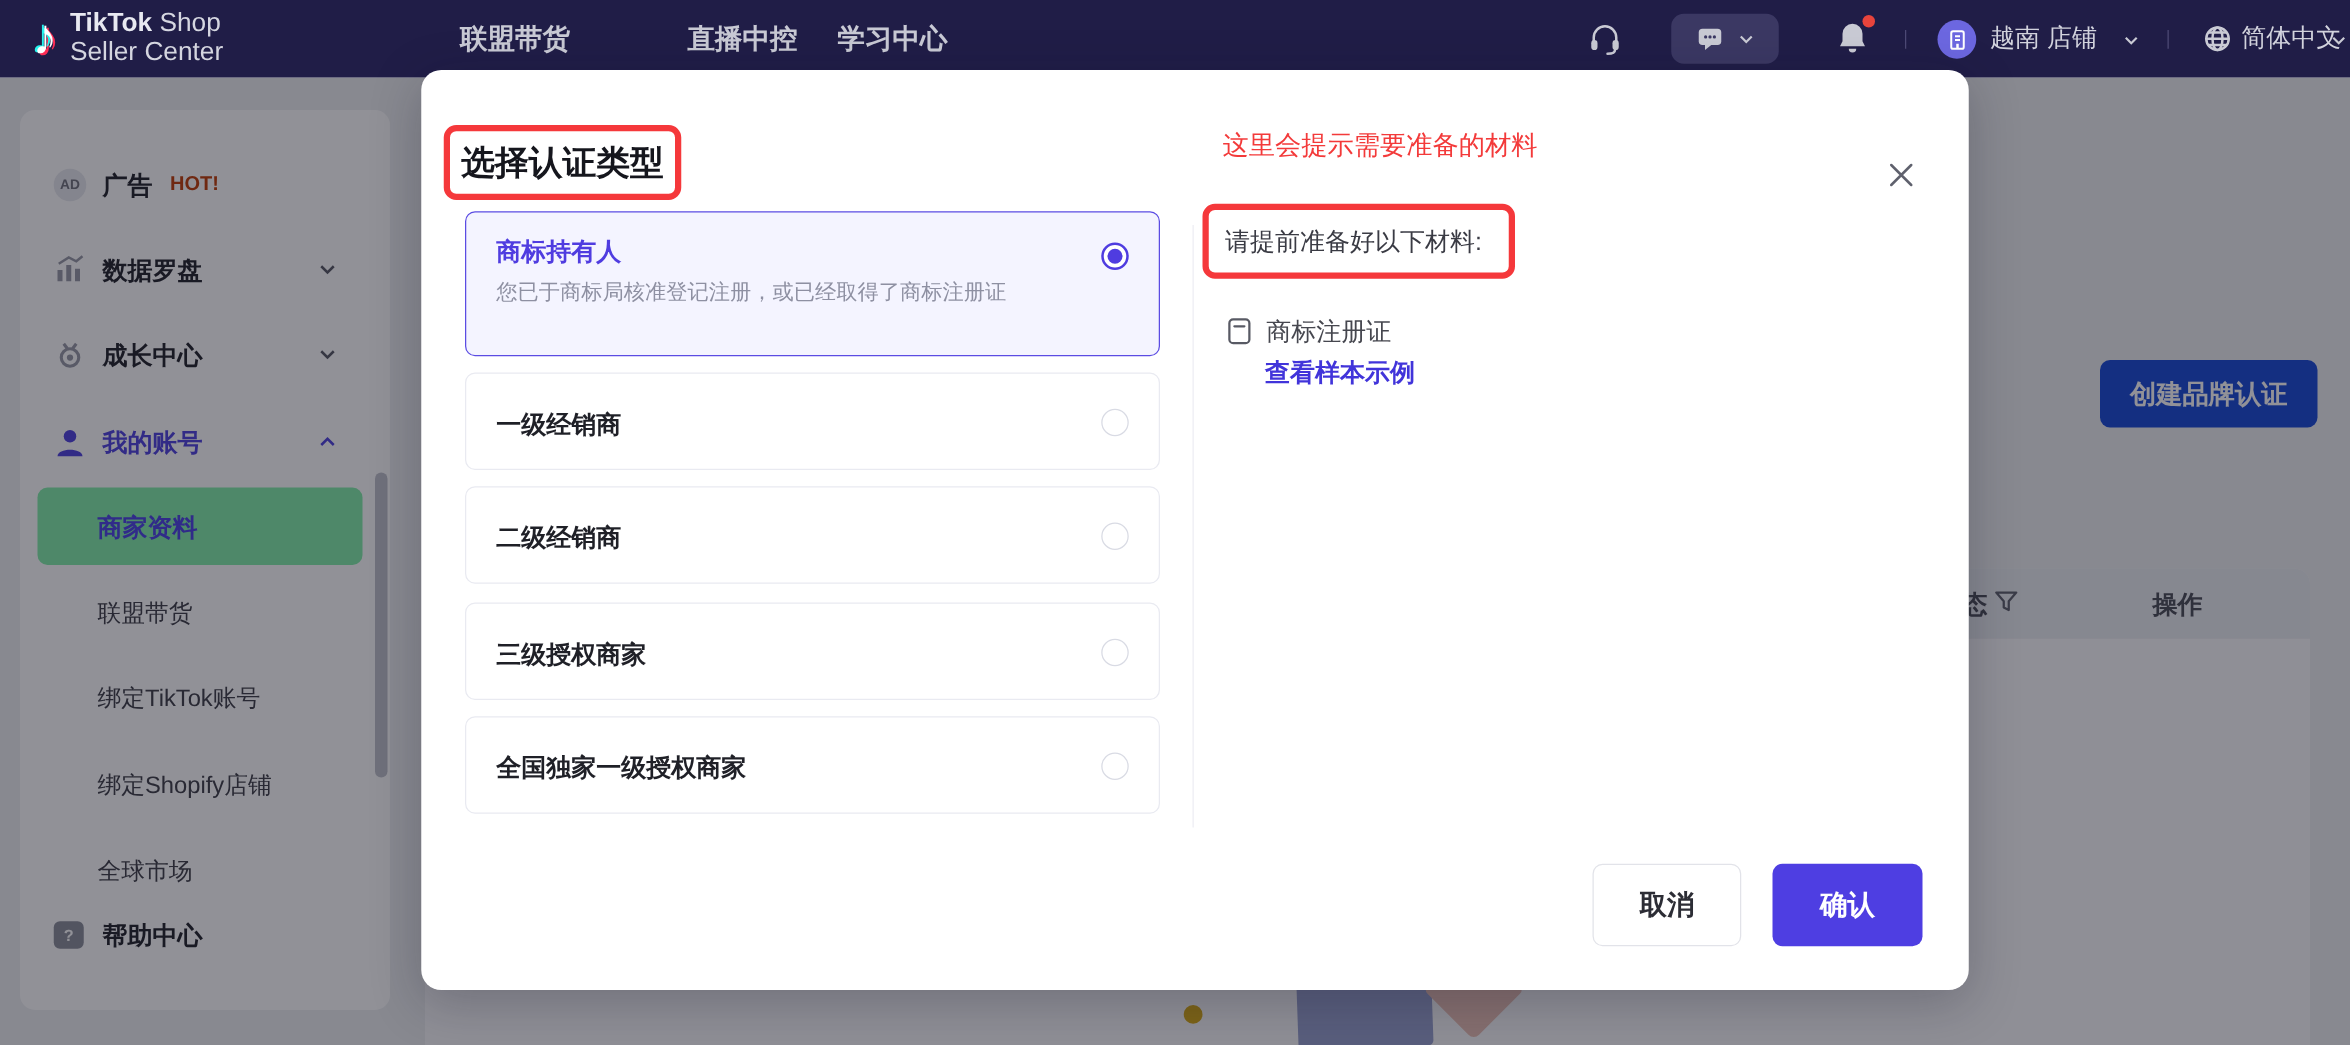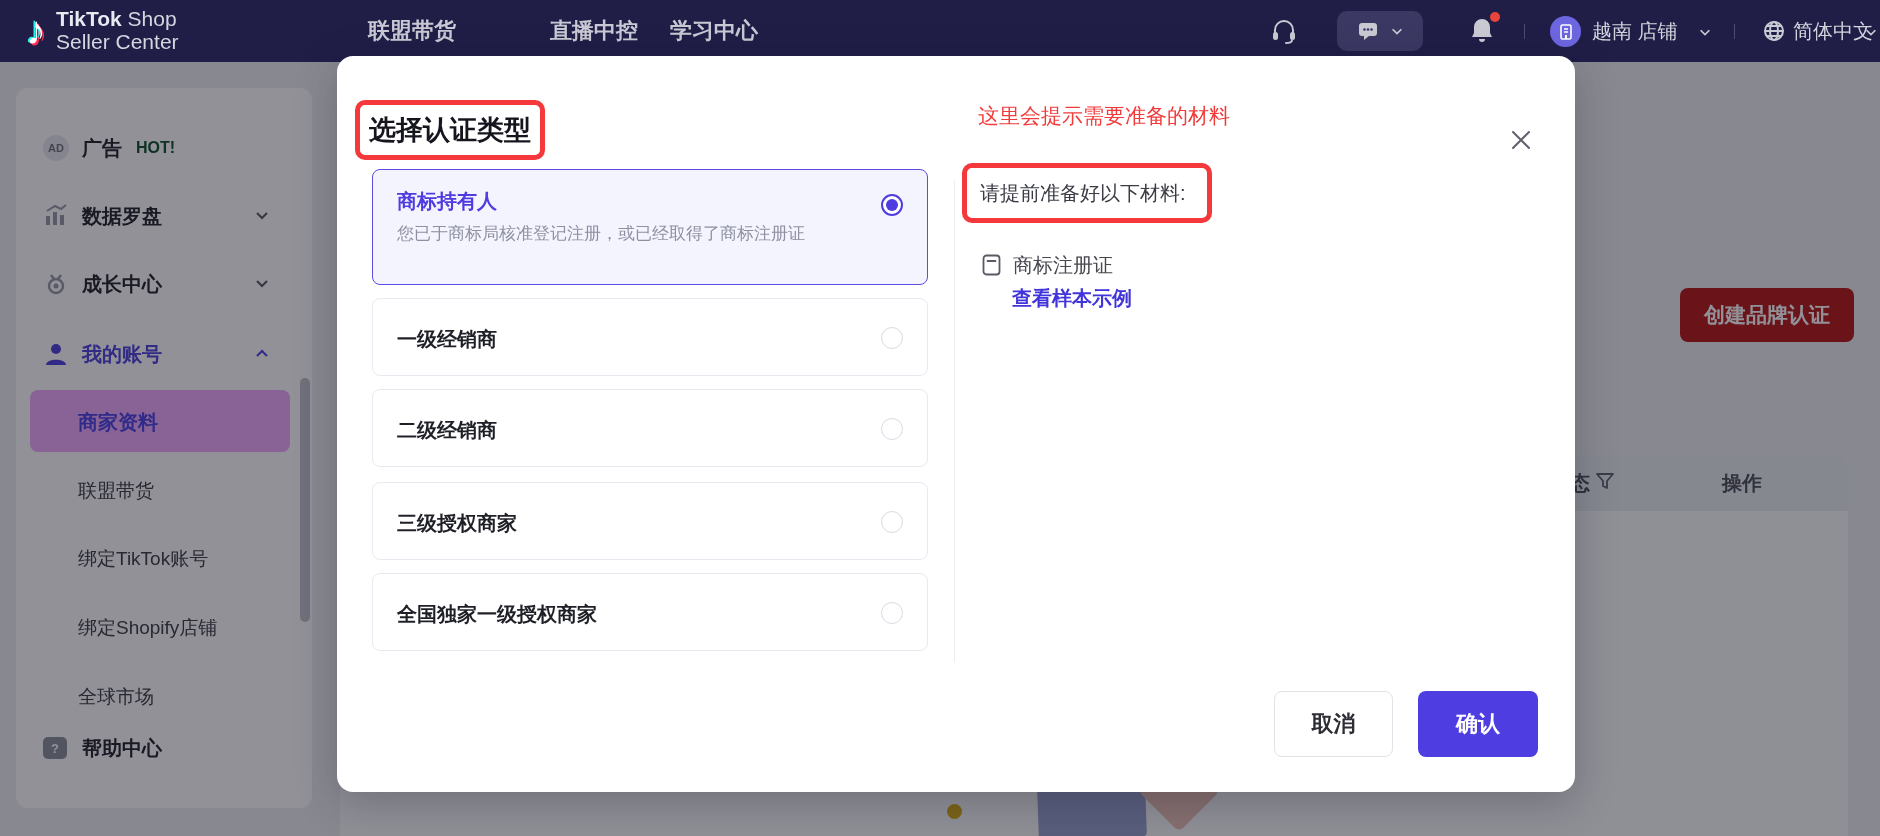--- a/index.html
+++ b/index.html
@@ -24,30 +24,30 @@
   .lang-label { position:absolute; left:1793px; top:0; height:62px; line-height:62px; color:#d2d3dd; font-size:20px; cursor:pointer; }
   .chev { width:14px; height:14px; }
 
   
   .page { position:absolute; left:0; top:62px; width:1880px; height:774px; background:#eef0f3; z-index:1; }
   .sidebar { position:absolute; left:16px; top:26px; width:296px; height:720px; background:#ffffff; border-radius:12px; }
   .sb-row { position:absolute; left:0; width:296px; height:34px; cursor:pointer; }
   .sb-icon { position:absolute; left:27px; top:3px; width:26px; height:26px; }
   .sb-label { position:absolute; left:66px; top:3px; font-size:20px; font-weight:bold; color:#26272f; }
   .sb-label.purple { color:#5246e0; }
-  .sb-hot { position:absolute; left:120px; top:7px; font-size:16px; font-weight:bold; color:#14532d; }
+  .sb-hot { position:absolute; left:120px; top:7px; font-size:16px; font-weight:bold; color:#c2410c; }
   .sb-chevron { position:absolute; right:42px; top:8px; width:16px; height:16px; }
   .sb-sub { position:absolute; left:62px; font-size:19px; color:#42434c; cursor:pointer; }
-  .sb-active-bg { position:absolute; left:14px; top:302px; width:260px; height:62px; background:#f0abfc; border-radius:8px; cursor:pointer; }
+  .sb-active-bg { position:absolute; left:14px; top:302px; width:260px; height:62px; background:#86efac; border-radius:8px; cursor:pointer; }
   .sb-active-label { position:absolute; left:48px; top:19px; font-size:20px; font-weight:bold; color:#4f46e5; }
   .ad-badge { width:26px; height:26px; border-radius:50%; background:#e8e9ee; color:#73757f; font-size:11px; font-weight:bold; display:flex; align-items:center; justify-content:center; }
   .help-badge { width:24px; height:22px; border-radius:5px; background:#8d909c; color:#ffffff; font-size:13px; font-weight:bold; display:flex; align-items:center; justify-content:center; }
   .scroll-thumb { position:absolute; right:2px; top:290px; width:10px; height:244px; background:#c2c4cd; border-radius:5px; cursor:grab; }
 
-  .create-btn { position:absolute; left:1680px; top:226px; width:174px; height:54px; background:#b91c1c; border:none; border-radius:8px; color:#ffffff; font-size:21px; font-weight:bold; font-family:inherit; cursor:pointer; }
+  .create-btn { position:absolute; left:1680px; top:226px; width:174px; height:54px; background:#1d4ed8; border:none; border-radius:8px; color:#ffffff; font-size:21px; font-weight:bold; font-family:inherit; cursor:pointer; }
   .table-card { position:absolute; left:340px; top:393px; width:1508px; height:381px; background:#fcfcfd; border-radius:12px 12px 0 0; }
   .table-head { position:absolute; left:0; top:0; width:100%; height:56px; background:#eceef2; border-radius:12px 12px 0 0; }
   .th-status { position:absolute; left:1230px; top:15px; font-size:20px; font-weight:bold; color:#4e505a; }
   .th-filter { position:absolute; left:1255px; top:16px; width:20px; height:20px; cursor:pointer; }
   .th-action { position:absolute; left:1382px; top:15px; font-size:20px; font-weight:bold; color:#4e505a; }
 
   .illus-blue { position:absolute; left:1038px; top:724px; width:108px; height:52px; background:#9aa2d0; transform:rotate(-2deg); border-radius:4px; }
   .illus-pink { position:absolute; left:1150px; top:700px; width:58px; height:58px; background:#ecc2b6; transform:rotate(45deg); border-radius:6px; }
   .illus-dot { position:absolute; left:947px; top:742px; width:15px; height:15px; border-radius:50%; background:#d9ab17; }
 

